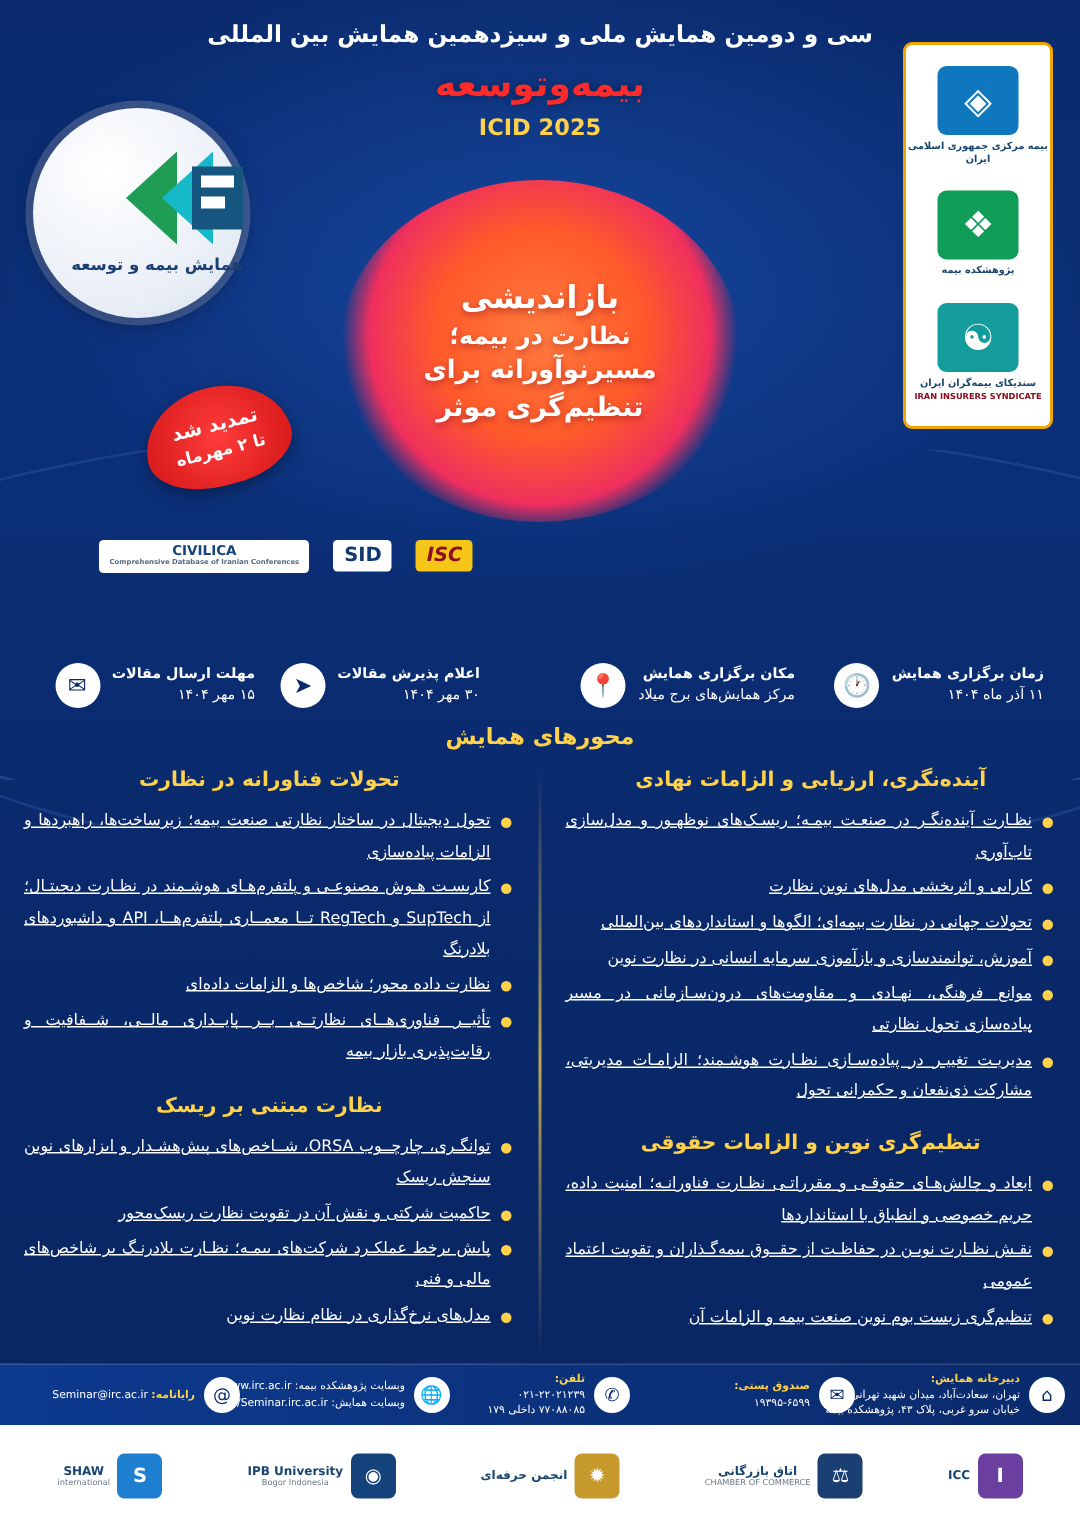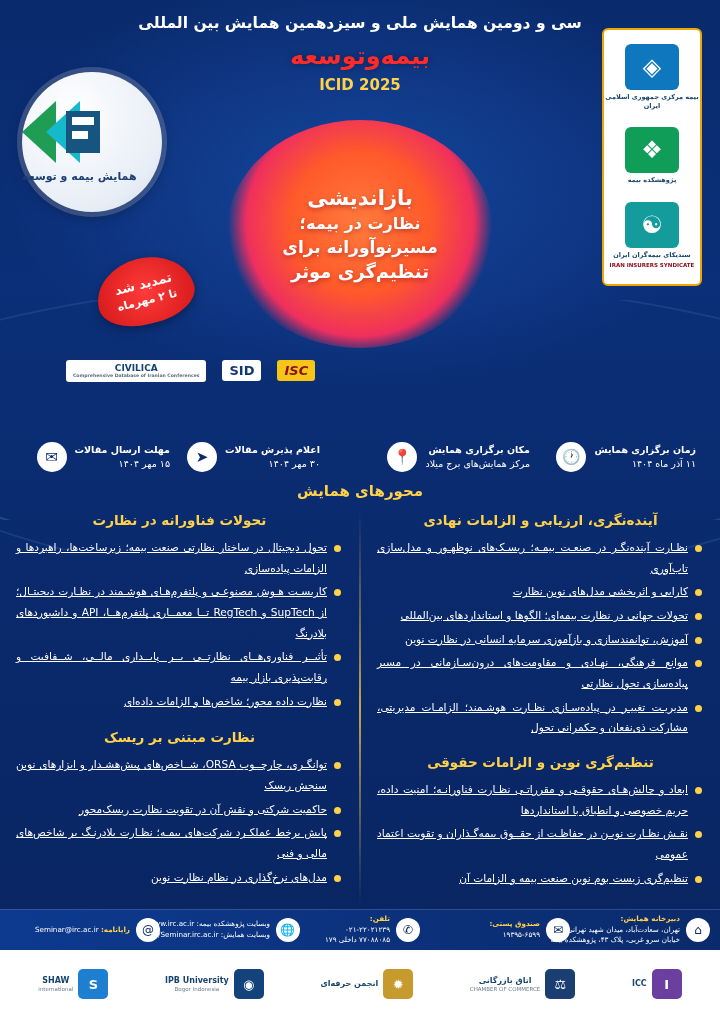--- a/index.html
+++ b/index.html
@@ -28,21 +28,21 @@
   .t1{color:#ffffff;font-size:15.5px;font-weight:bold;letter-spacing:.2px;}
   .t2{color:#ff2b2b;font-size:24px;font-weight:bold;margin-top:10px;
       text-shadow:0 0 6px rgba(0,0,0,.35);}
   .t3{color:#ffd24a;font-size:15px;font-weight:bold;margin-top:6px;font-family:"DejaVu Sans",sans-serif;}
 
   
   .emblem{
     position:absolute;top:72px;left:22px;width:140px;height:140px;border-radius:50%;
     background:radial-gradient(circle at 35% 30%,#ffffff,#e8eef6 70%,#cfd9e6 100%);
     box-shadow:0 0 0 5px rgba(255,255,255,.18), 0 4px 14px rgba(0,0,0,.35);
-    display:flex;flex-direction:column;align-items:flex-end;justify-content:center;
+    display:flex;flex-direction:column;align-items:flex-start;justify-content:center;
   }
   .emblem .mark{width:78px;height:62px;position:relative;}
   .emblem .mark i{position:absolute;display:block;}
   .e1{left:0;top:0;width:0;height:0;border-top:31px solid transparent;border-bottom:31px solid transparent;border-right:34px solid #1f9d55;}
   .e2{left:24px;top:0;width:0;height:0;border-top:31px solid transparent;border-bottom:31px solid transparent;border-right:34px solid #16b9c9;}
   .e3{left:44px;top:10px;width:34px;height:42px;background:#16557f;}
   .e4{left:50px;top:16px;width:22px;height:8px;background:#ffffff;}
   .e5{left:50px;top:30px;width:16px;height:8px;background:#ffffff;}
   .emblem .cap{margin-top:7px;color:#1b3f72;font-size:11px;font-weight:bold;}
 
@@ -304,22 +304,22 @@
       </ul>
     </div>
 
     <div class="divider"></div>
 
     <div class="col">
       <div class="sec-title">تحولات فناورانه در نظارت</div>
       <ul class="items">
         <li>تحول دیجیتال در ساختار نظارتی صنعت بیمه؛ زیرساخت‌ها، راهبردها و الزامات پیاده‌سازی</li>
         <li>کاربسـت هـوش مصنوعـی و پلتفرم‌هـای هوشـمند در نظـارت دیجیتـال؛ از SupTech و RegTech تــا معمــاری پلتفرم‌هــا، API و داشبوردهای بلادرنگ</li>
+        <li>نظارت داده محور؛ شاخص‌ها و الزامات داده‌ای</li>
         <li>تأثیــر فناوری‌هــای نظارتــی بــر پایــداری مالــی، شــفافیت و رقابت‌پذیری بازار بیمه</li>
-        <li>نظارت داده محور؛ شاخص‌ها و الزامات داده‌ای</li>
       </ul>
 
       <div class="sec-title" style="margin-top:18px;">نظارت مبتنی بر ریسک</div>
       <ul class="items">
         <li>توانگـری، چارچــوب ORSA، شــاخص‌های پیش‌هشـدار و ابزارهای نوین سنجش ریسک</li>
         <li>حاکمیت شرکتی و نقش آن در تقویت نظارت ریسک‌محور</li>
         <li>پایش برخط عملکـرد شرکت‌های بیمـه؛ نظـارت بلادرنـگ بر شاخص‌های مالی و فنی</li>
         <li>مدل‌های نرخ‌گذاری در نظام نظارت نوین</li>
       </ul>
     </div>

